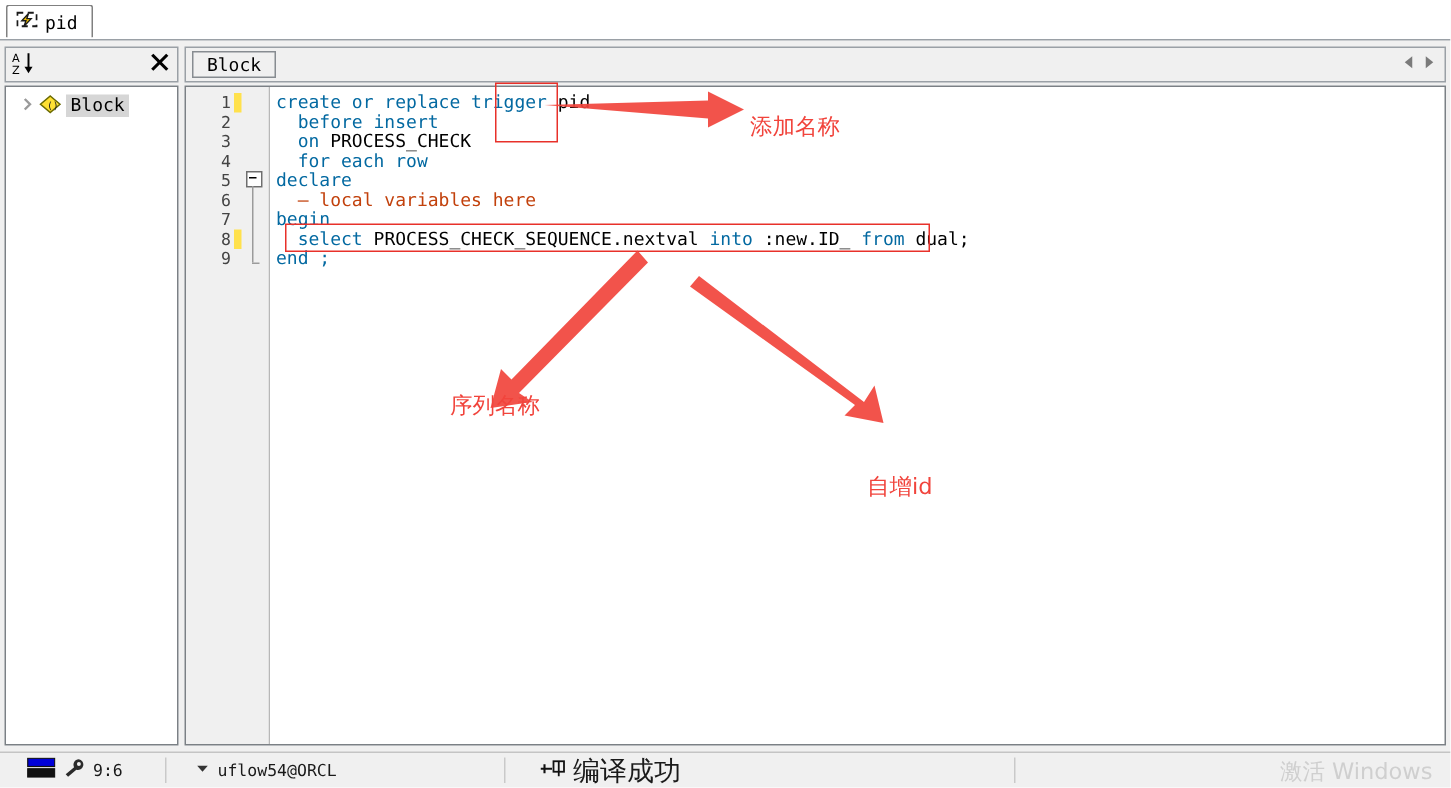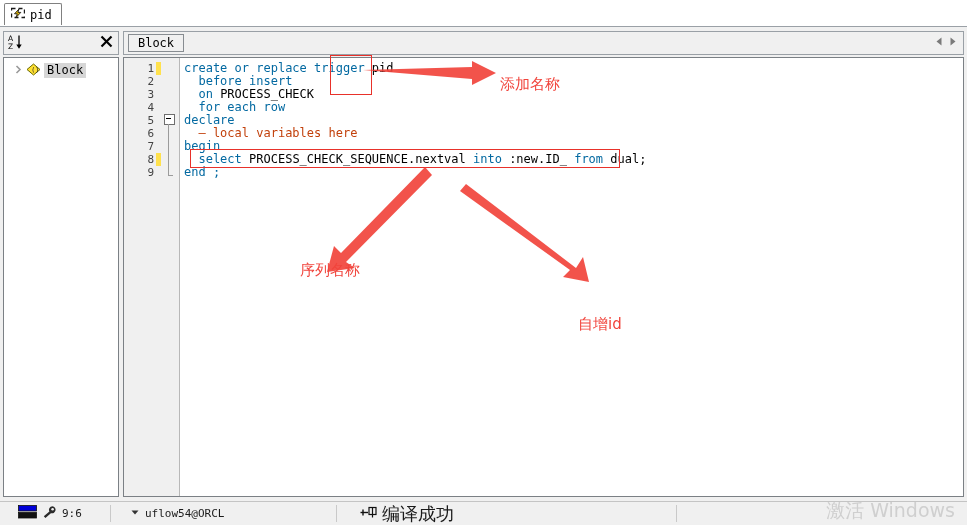--- a/index.html
+++ b/index.html
@@ -258,21 +258,21 @@
   .sb-sep {
     position: absolute;
     top: 3px;
     width: 1px; height: 17px;
     background: #c9c9c9;
   }
   .watermark {
     position: absolute;
     right: 12px; bottom: 1px;
     font-family: "DejaVu Sans", "Liberation Sans", sans-serif;
-    font-size: 19px;
+    font-size: 15px;
     color: #cfcfcf;
     white-space: nowrap;
     margin-left: 14px;
   }
 </style>
 </head>
 <body>
 
 <div class="app">
 

